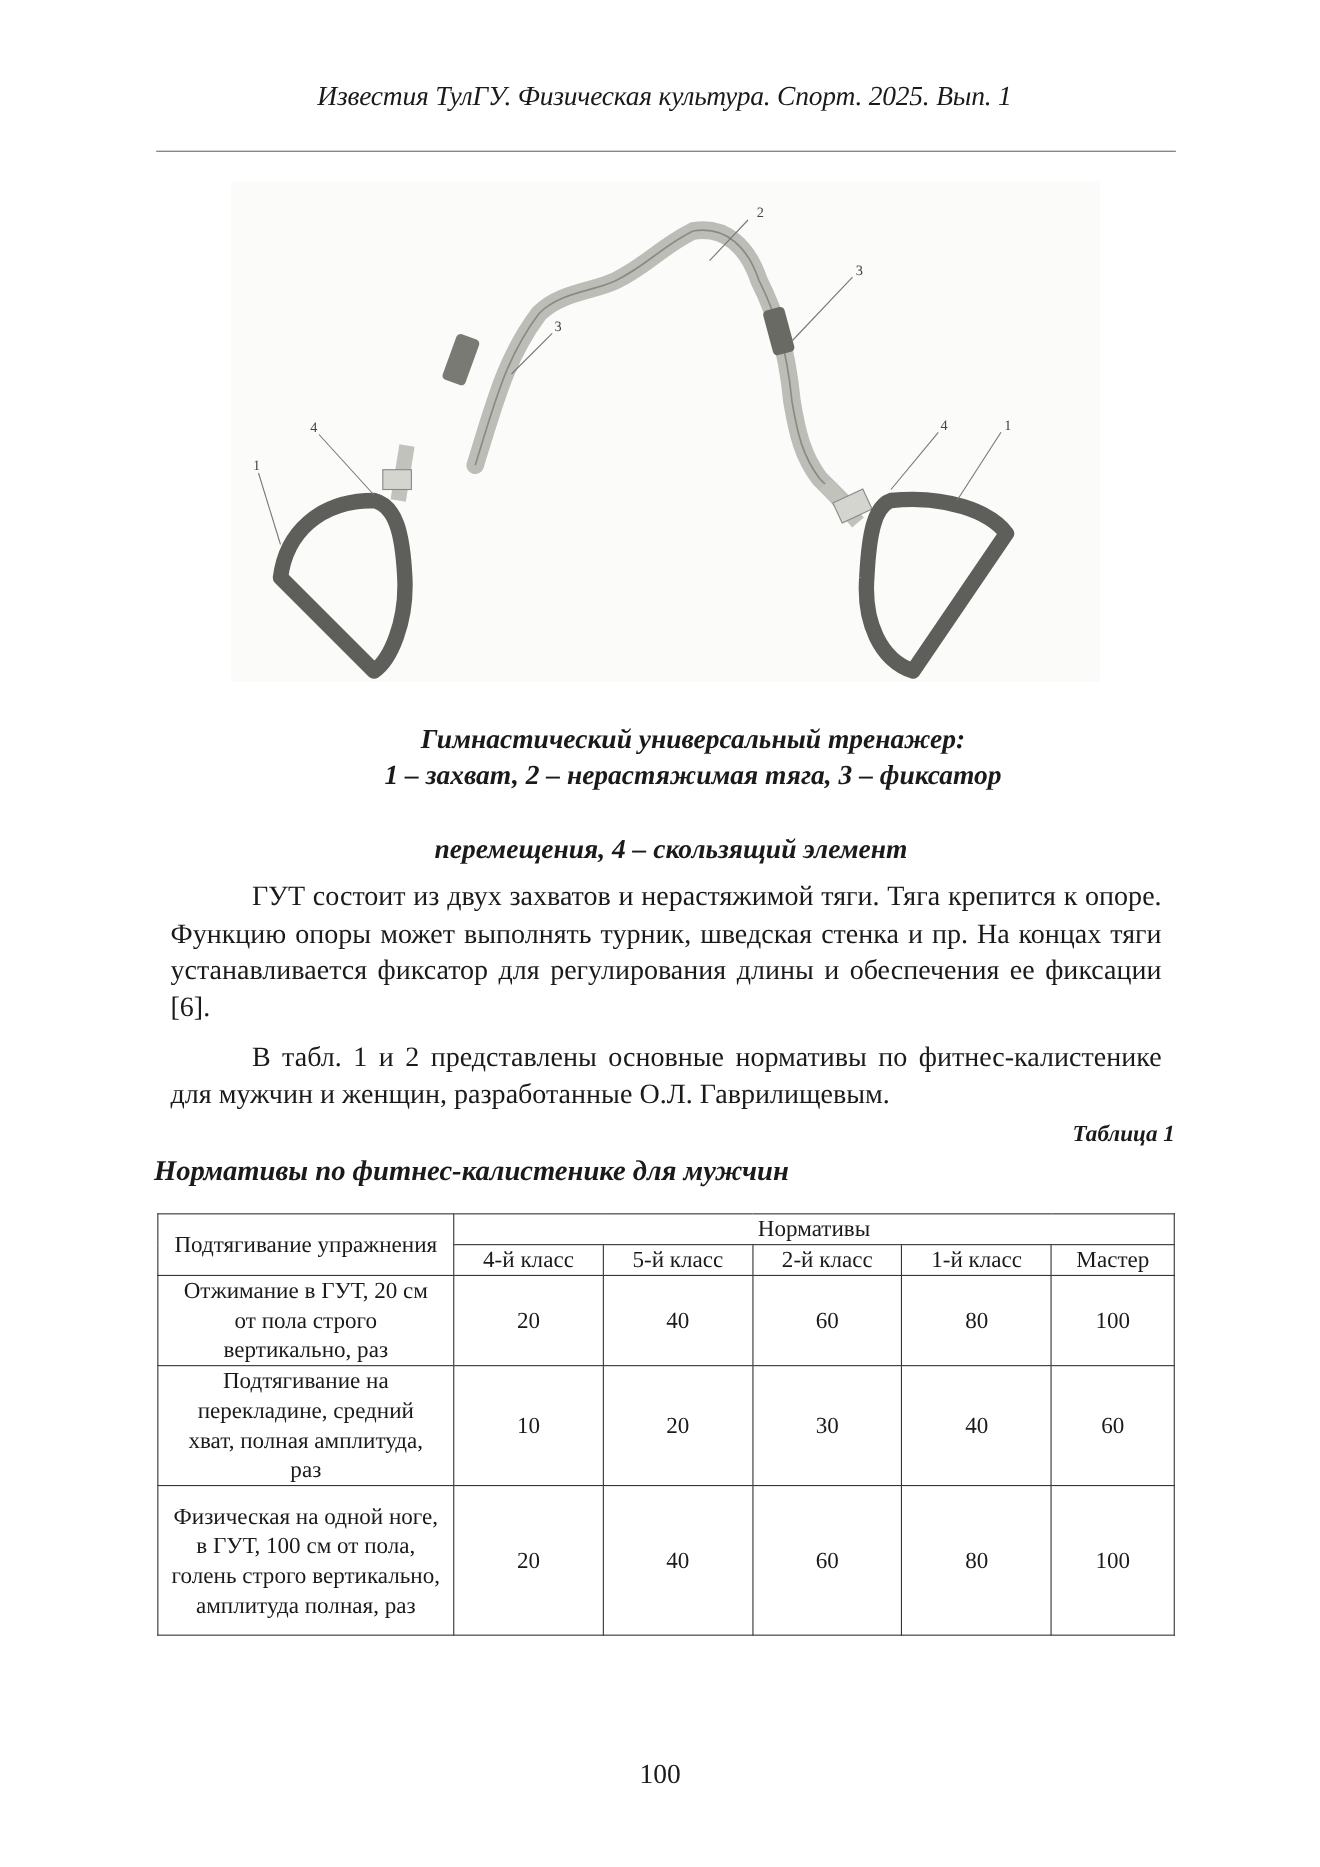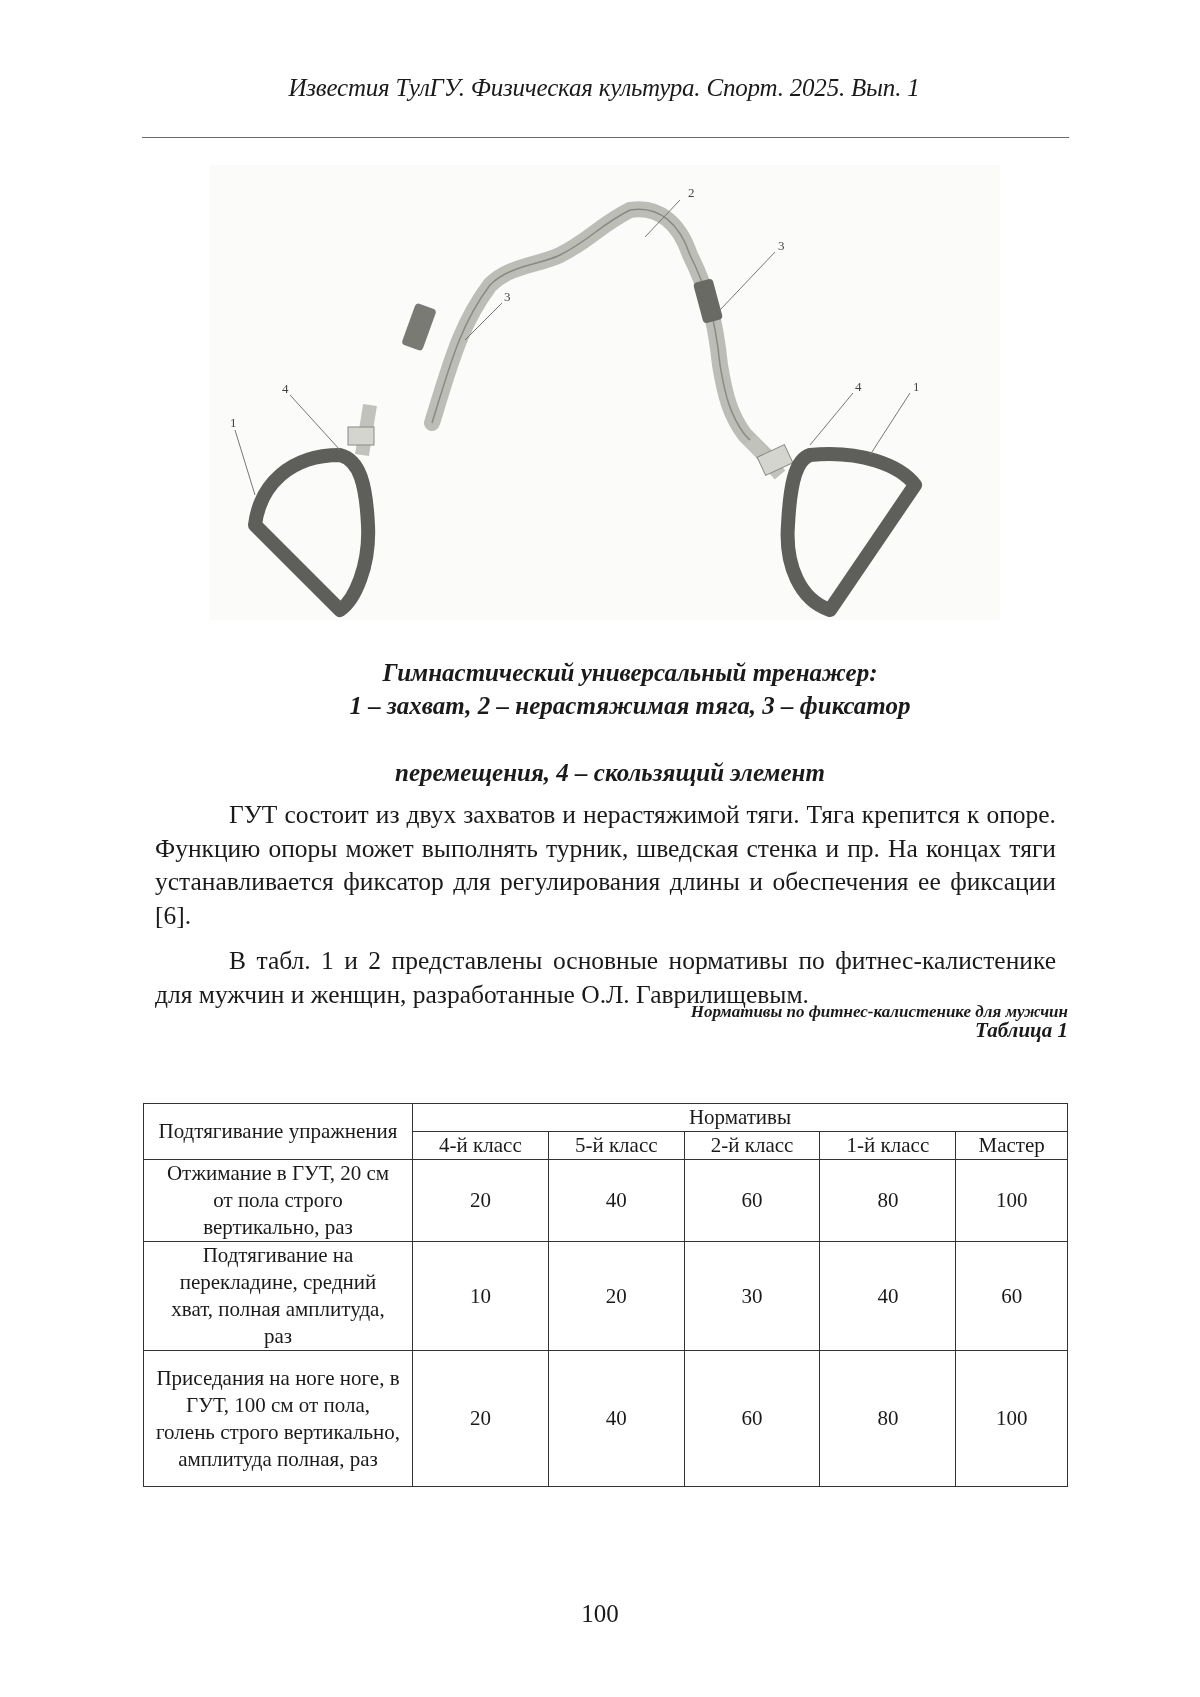--- a/index.html
+++ b/index.html
@@ -31,22 +31,22 @@
     .body-text {
       position: absolute; left: 143px; top: 786px; width: 925px;
       font-size: 25.5px; line-height: 33.5px; text-align: justify;
     }
     .body-text p { margin: 12px; text-indent: 74px; }
     .table-label {
       position: absolute; right: 132px; top: 1018px;
       font-weight: bold; font-style: italic; font-size: 21px;
     }
     .table-title {
-      position: absolute; left: 140px; top: 1002px; width: 928px; text-align: right;
-      font-weight: bold; font-style: italic; font-size: 17px;
+      position: absolute; left: 140px; top: 1050px; width: 928px; text-align: left;
+      font-weight: bold; font-style: italic; font-size: 26px;
     }
     table.norms {
       position: absolute; left: 143px; top: 1103px; width: 925px;
       border-collapse: collapse; font-size: 21px; line-height: 27px;
     }
     table.norms td, table.norms th {
       border: 1.4px solid #333; text-align: center; vertical-align: middle;
       font-weight: normal; padding: 0 4px;
     }
     table.norms th { height: 27px; }
@@ -140,21 +140,21 @@
   </tr>
   <tr style="height:108px">
     <td style="padding:0 20px">Подтягивание на перекладине, средний хват, полная амплитуда, раз</td>
     <td>10</td>
     <td>20</td>
     <td>30</td>
     <td>40</td>
     <td>60</td>
   </tr>
   <tr style="height:136px">
-    <td style="padding:0 12px">Приседания на ноге ноге, в ГУТ, 100 см от пола, голень строго вертикально, амплитуда полная, раз</td>
+    <td style="padding:0 12px">Физическая на одной ноге, в ГУТ, 100 см от пола, голень строго вертикально, амплитуда полная, раз</td>
     <td>20</td>
     <td>40</td>
     <td>60</td>
     <td>80</td>
     <td>100</td>
   </tr>
 </tbody>
   </table>
 
 <div class="page-number">100</div>

